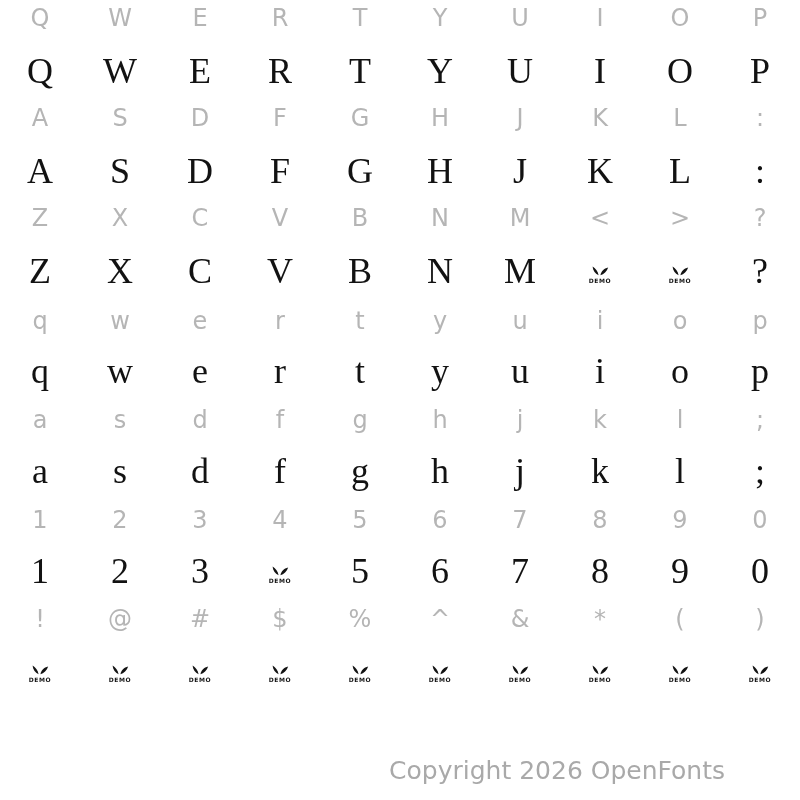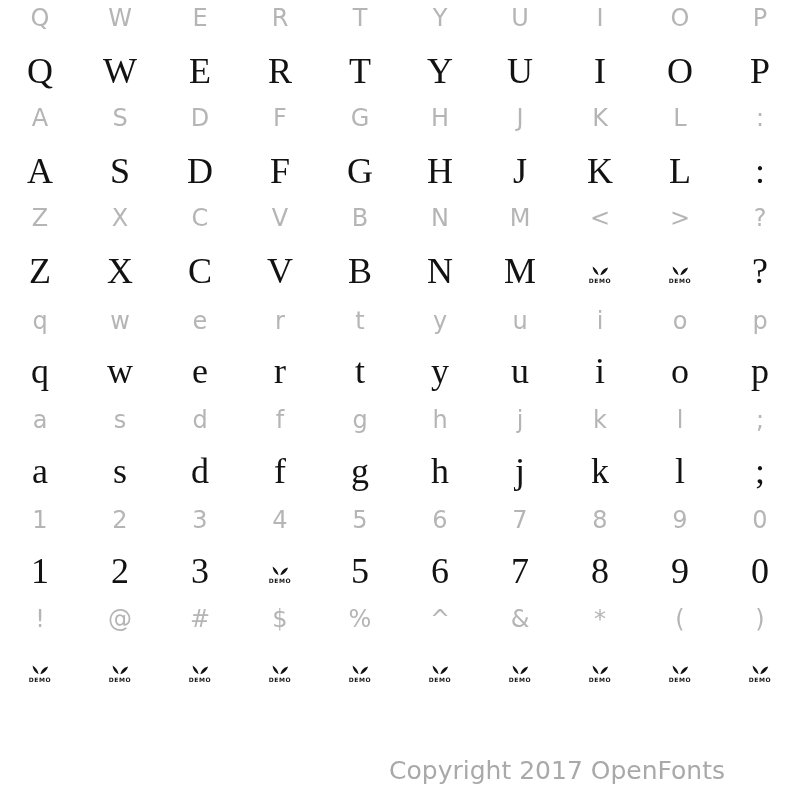--- a/index.html
+++ b/index.html
@@ -332,15 +332,15 @@
   <span class="demo-glyph">
     <svg width="18" height="11" viewBox="0 0 18 11" aria-hidden="true">
       <path fill="#121212" d="M7.6,10.2 C6.8,6.6 4.9,3.6 1.6,1.6 C1.9,5.6 4.0,8.9 7.6,10.2 Z"></path>
       <path fill="#121212" d="M9.4,10.2 C12.9,9.4 15.8,6.8 17.2,2.6 C12.9,3.4 10.2,6.3 9.4,10.2 Z"></path>
     </svg>
     <span class="demo-label">DEMO</span>
   </span>
 </span>
     </div>
 
-  <div class="copyright">Copyright 2017 OpenFonts</div>
+  <div class="copyright">Copyright 2026 OpenFonts</div>
 
 </div>
 
 </body></html>

